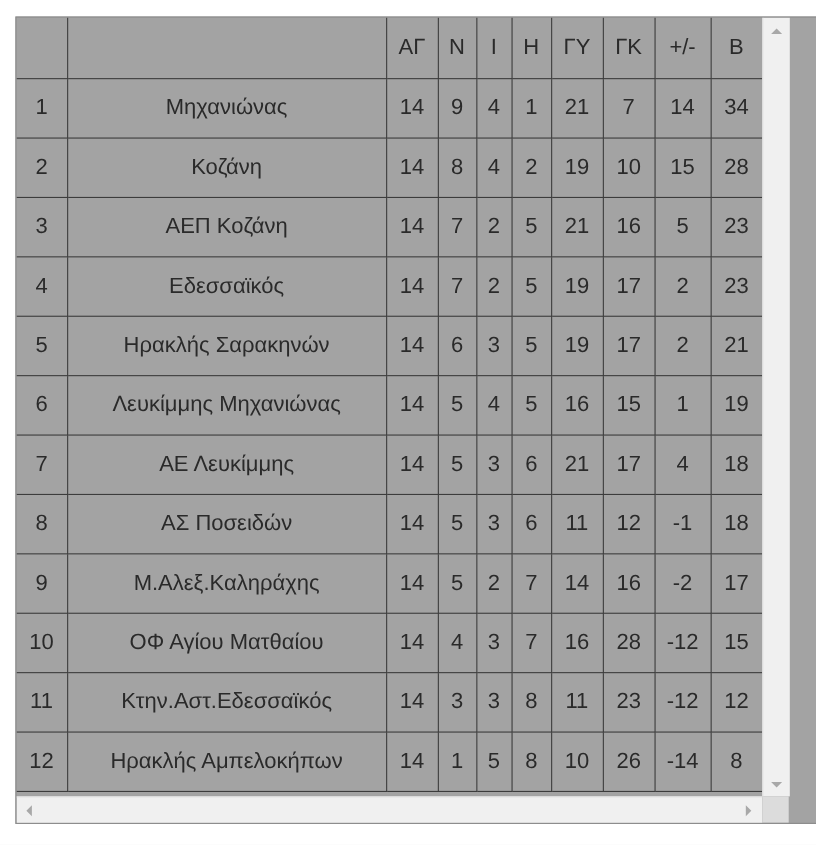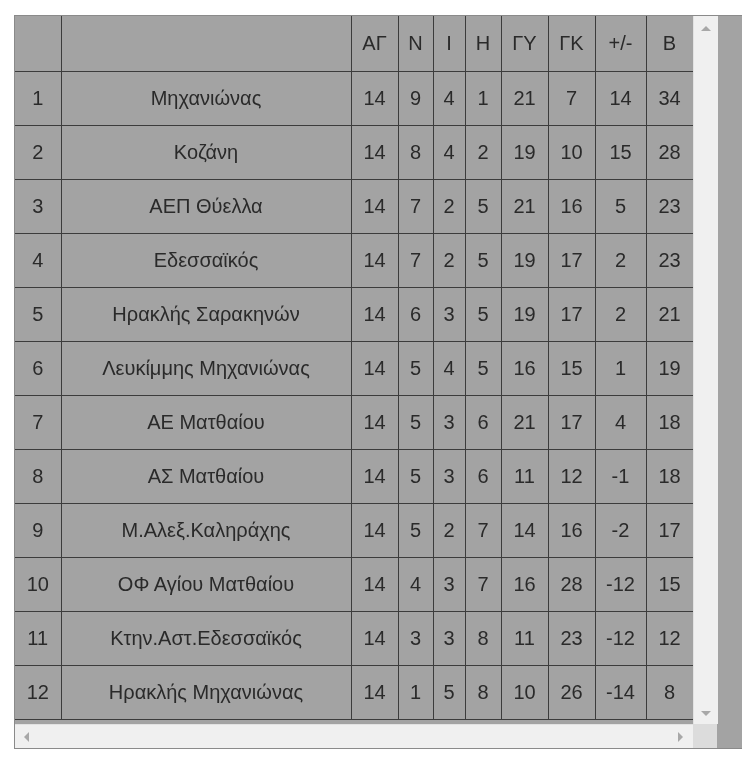--- a/index.html
+++ b/index.html
@@ -176,21 +176,21 @@
             <td>8</td>
             <td>4</td>
             <td>2</td>
             <td>19</td>
             <td>10</td>
             <td>15</td>
             <td class="pts">28</td>
           </tr>
           <tr>
             <td class="pos">3</td>
-            <td class="team">ΑΕΠ Θύελλα</td>
+            <td class="team">ΑΕΠ Κοζάνη</td>
             <td>14</td>
             <td>7</td>
             <td>2</td>
             <td>5</td>
             <td>21</td>
             <td>16</td>
             <td>5</td>
             <td class="pts">23</td>
           </tr>
           <tr>
@@ -224,33 +224,33 @@
             <td>5</td>
             <td>4</td>
             <td>5</td>
             <td>16</td>
             <td>15</td>
             <td>1</td>
             <td class="pts">19</td>
           </tr>
           <tr>
             <td class="pos">7</td>
-            <td class="team">ΑΕ Ματθαίου</td>
+            <td class="team">ΑΕ Λευκίμμης</td>
             <td>14</td>
             <td>5</td>
             <td>3</td>
             <td>6</td>
             <td>21</td>
             <td>17</td>
             <td>4</td>
             <td class="pts">18</td>
           </tr>
           <tr>
             <td class="pos">8</td>
-            <td class="team">ΑΣ Ματθαίου</td>
+            <td class="team">ΑΣ Ποσειδών</td>
             <td>14</td>
             <td>5</td>
             <td>3</td>
             <td>6</td>
             <td>11</td>
             <td>12</td>
             <td>-1</td>
             <td class="pts">18</td>
           </tr>
           <tr>
@@ -284,21 +284,21 @@
             <td>3</td>
             <td>3</td>
             <td>8</td>
             <td>11</td>
             <td>23</td>
             <td>-12</td>
             <td class="pts">12</td>
           </tr>
           <tr>
             <td class="pos">12</td>
-            <td class="team">Ηρακλής Μηχανιώνας</td>
+            <td class="team">Ηρακλής Αμπελοκήπων</td>
             <td>14</td>
             <td>1</td>
             <td>5</td>
             <td>8</td>
             <td>10</td>
             <td>26</td>
             <td>-14</td>
             <td class="pts">8</td>
           </tr>
         </tbody>

